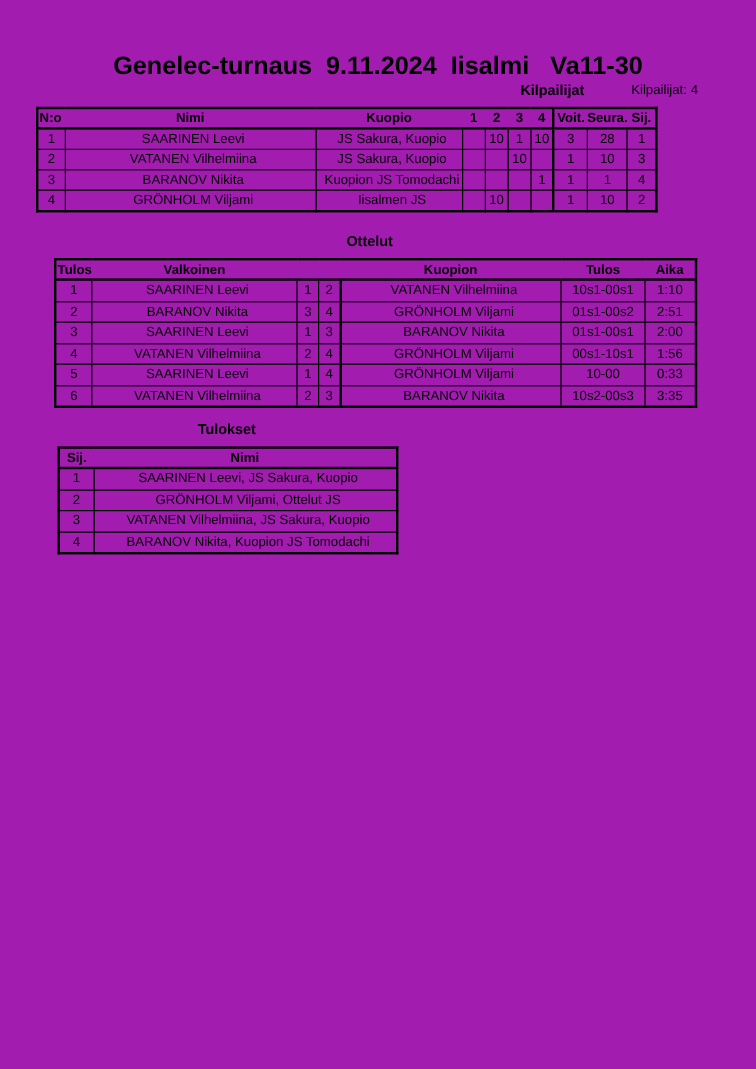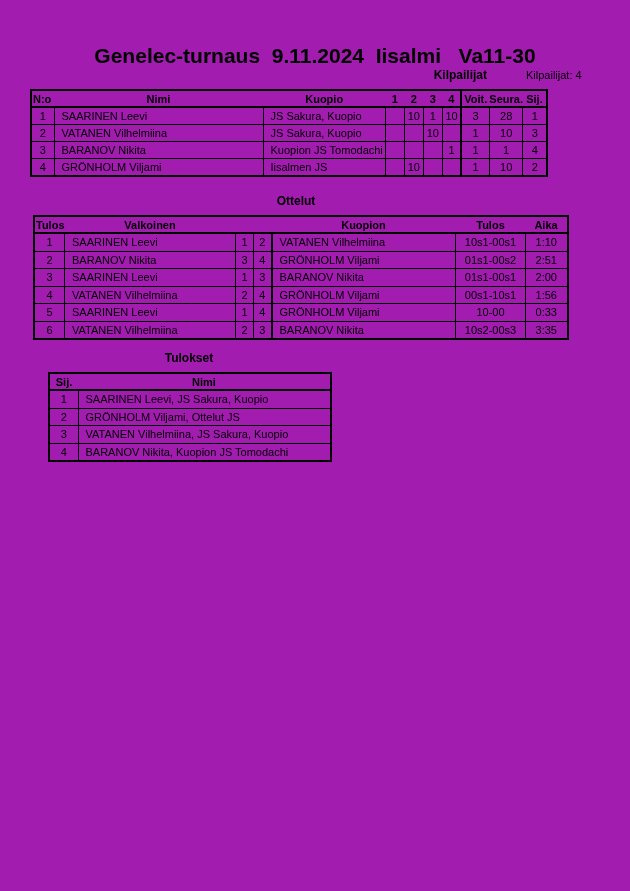--- a/index.html
+++ b/index.html
@@ -65,26 +65,26 @@
   table.tbl td {
     border: 1px solid #000;
     font-size: 11px;
     padding: 0 2px;
     height: 16px;
     vertical-align: middle;
     overflow: hidden;
     white-space: nowrap;
   }
   #tbl-ottelut td, #tbl-tulokset td { height: 16.5px; }
-  .al { text-align: left; padding-left: 7px !important; }
+  .al { text-align: center; padding-left: 7px !important; }
   .ac { text-align: center; }
   .hl { text-align: left; padding-left: 1px !important; }
   .thickL { border-left: 2px solid #000 !important; }
   #sec-kilpailijat { left: 30px; top: 89px; }
-  #sec-ottelut   { left: 33px; top: 194px; }
+  #sec-ottelut   { left: 45px; top: 194px; }
   #sec-tulokset  { left: 48px; top: 351px; }
 </style>
 </head>
 <body>
 
 <div class="page">
 
   <div class="doc-title">Genelec-turnaus  9.11.2024  Iisalmi   Va11-30</div>
   <div class="kilpailijat-heading">Kilpailijat</div>
   <div class="kilpailijat-count">Kilpailijat: 4</div>

